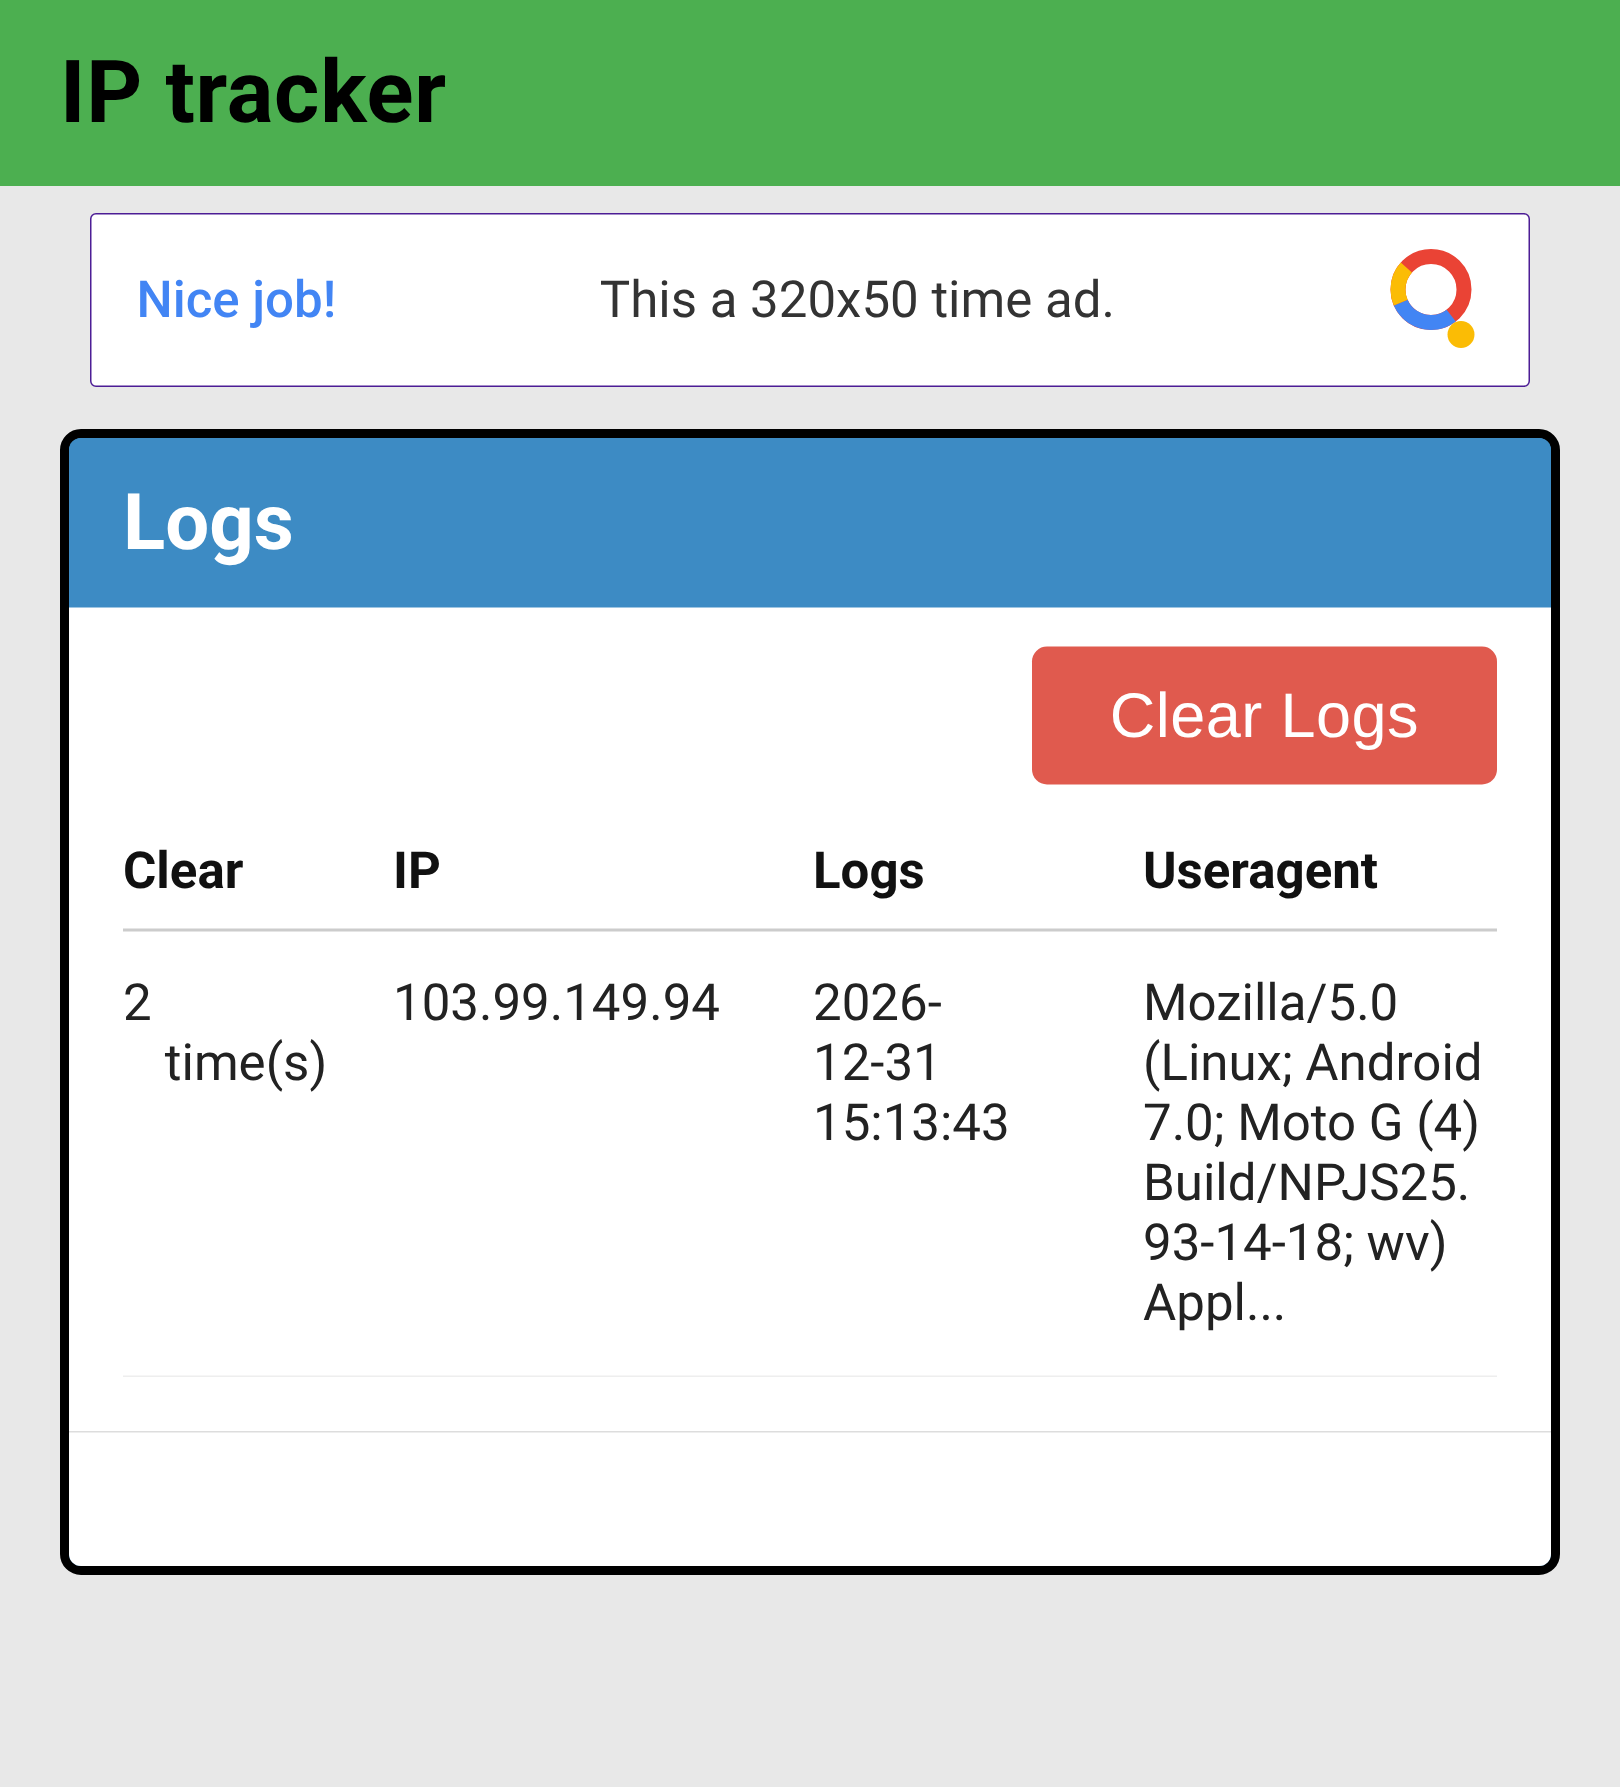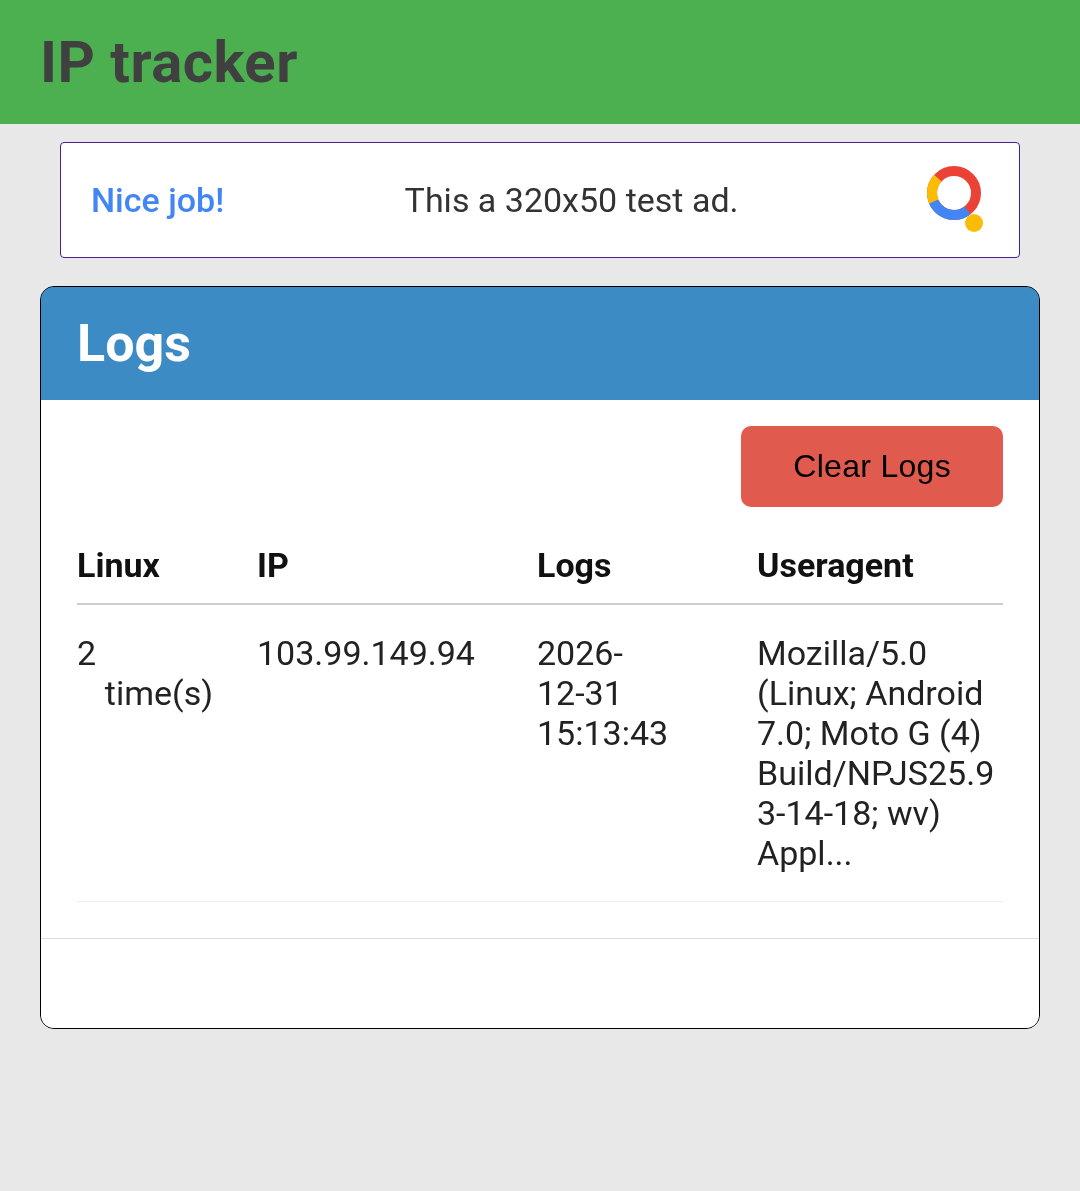--- a/index.html
+++ b/index.html
@@ -17,21 +17,21 @@
     }
 
     
     .app-header {
       background-color: #4CAF50;
       padding: 28px 40px 28px 40px;
       width: 100%;
     }
 
     .app-title {
-      color: #404040;
+      color: #000000;
       font-size: 58px;
       font-weight: bold;
       letter-spacing: 0.5px;
     }
 
     
     .ad-banner {
       background-color: #ffffff;
       border: 1px solid #4c1d95;
       margin: 18px 60px;
@@ -59,21 +59,21 @@
       width: 70px;
       height: 70px;
     }
 
     
     .logs-card {
       background-color: #3d8bc4;
       border-radius: 14px;
       margin: 28px 40px;
       overflow: hidden;
-      border: 1px solid #000000;
+      border: 6px solid #000000;
     }
 
     .logs-header {
       background-color: #3d8bc4;
       padding: 26px 36px;
     }
 
     .logs-title {
       color: #ffffff;
       font-size: 52px;
@@ -87,22 +87,22 @@
 
     
     .button-row {
       display: flex;
       justify-content: flex-end;
       margin-bottom: 24px;
     }
 
     .clear-logs-btn {
       background-color: #e05a4e;
-      color: #000000;
-      font-size: 32px;
+      color: #ffffff;
+      font-size: 42px;
       font-weight: 500;
       padding: 22px 52px;
       border: none;
       border-radius: 10px;
       cursor: pointer;
       letter-spacing: 0.3px;
     }
 
     
     .logs-table {
@@ -169,21 +169,21 @@
   </style>
 </head>
 <body>
 
 <header class="app-header">
   <span class="app-title">IP tracker</span>
 </header>
 
 <div class="ad-banner">
   <span class="ad-nice-job">Nice job!</span>
-  <span class="ad-text">This a 320x50 test ad.</span>
+  <span class="ad-text">This a 320x50 time ad.</span>
 
   <svg class="ad-logo" viewBox="0 0 70 70" xmlns="http://www.w3.org/2000/svg">
     <circle cx="35" cy="28" r="22" fill="none" stroke="#ea4335" stroke-width="10"></circle>
     <circle cx="35" cy="28" r="22" fill="none" stroke="#4285f4" stroke-width="10" stroke-dasharray="40 100" stroke-dashoffset="-20"></circle>
     <circle cx="35" cy="28" r="22" fill="none" stroke="#fbbc05" stroke-width="10" stroke-dasharray="25 100" stroke-dashoffset="-60"></circle>
     <circle cx="55" cy="58" r="9" fill="#fbbc05"></circle>
   </svg>
 </div>
 
 <div class="logs-card-wrapper">
@@ -195,21 +195,21 @@
 
     <div class="logs-content">
 
       <div class="button-row">
         <button class="clear-logs-btn">Clear Logs</button>
       </div>
 
       <table class="logs-table">
         <thead>
           <tr>
-            <th class="col-clicks">Linux</th>
+            <th class="col-clicks">Clear</th>
             <th class="col-ip">IP</th>
             <th class="col-date">Logs</th>
             <th class="col-useragent">Useragent</th>
           </tr>
         </thead>
         <tbody>
           <tr class="table-row">
             <td class="col-clicks">
               <span class="clicks-value">2</span>
               <span class="clicks-label">time(s)</span>

